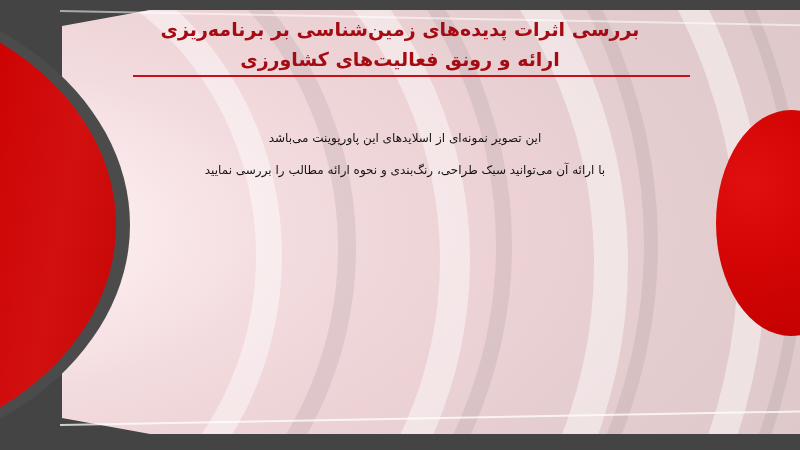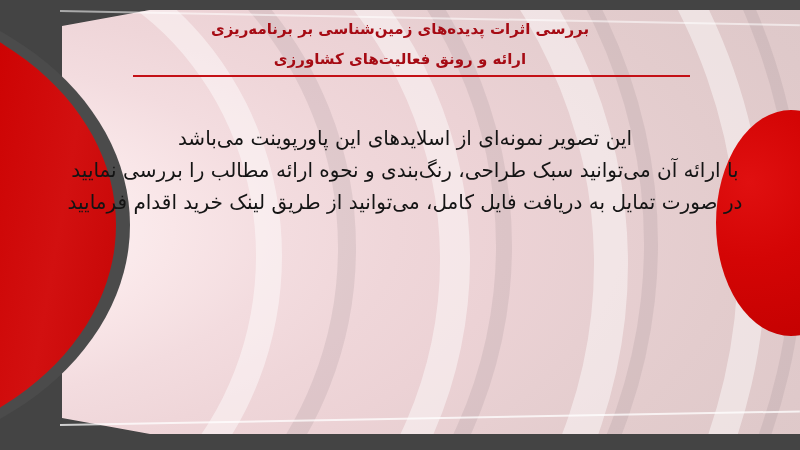--- a/index.html
+++ b/index.html
@@ -110,21 +110,21 @@
   
   .title-block {
     position: absolute;
     left: 100px;
     top: 14px;
     width: 600px;
     text-align: center;
   }
   .title-line {
     color: #a60b14;
-    font-size: 15px;
+    font-size: 19px;
     font-weight: bold;
     line-height: 30px;
     letter-spacing: 0;
     white-space: nowrap;
     direction: rtl;
   }
   .title-rule {
     position: absolute;
     left: 133px;
     top: 75px;
@@ -137,21 +137,21 @@
   .body-block {
     position: absolute;
     left: 60px;
     top: 122px;
     width: 690px;
     text-align: center;
     direction: rtl;
   }
   .body-line {
     color: #141414;
-    font-size: 20px;
+    font-size: 12px;
     line-height: 32px;
     white-space: nowrap;
   }
 </style>
 </head>
 <body>
 
 <div id="slide">
 
   <div class="panel"></div>
@@ -179,16 +179,15 @@
 
   <div class="title-block">
     <div class="title-line">بررسی اثرات پدیده‌های زمین‌شناسی بر برنامه‌ریزی</div>
     <div class="title-line">ارائه و رونق فعالیت‌های کشاورزی</div>
   </div>
   <div class="title-rule"></div>
 
   <div class="body-block">
     <div class="body-line">این تصویر نمونه‌ای از اسلایدهای این پاورپوینت می‌باشد</div>
     <div class="body-line">با ارائه آن می‌توانید سبک طراحی، رنگ‌بندی و نحوه ارائه مطالب را بررسی نمایید</div>
-    <div class="body-line">در صورت تمایل به دریافت فایل کامل، می‌توانید از طریق لینک خرید اقدام فرمایید</div>
   </div>
 
 </div>
 
 </body></html>

